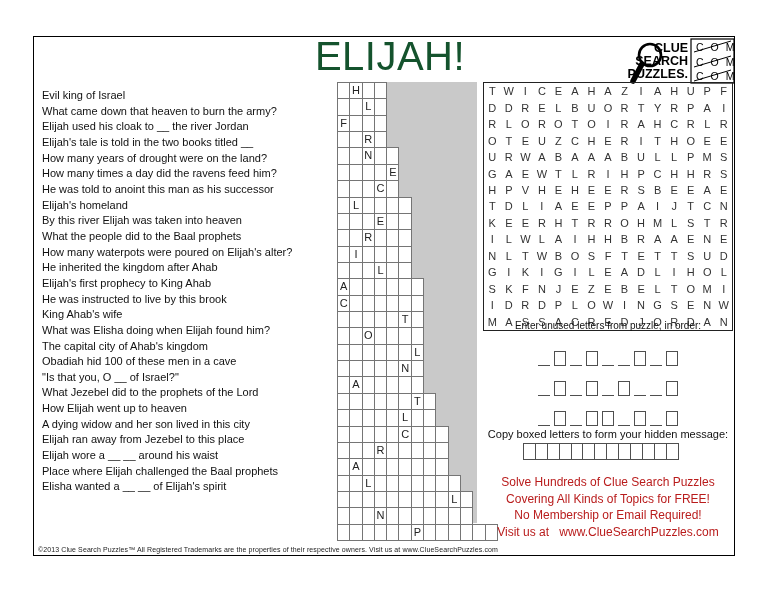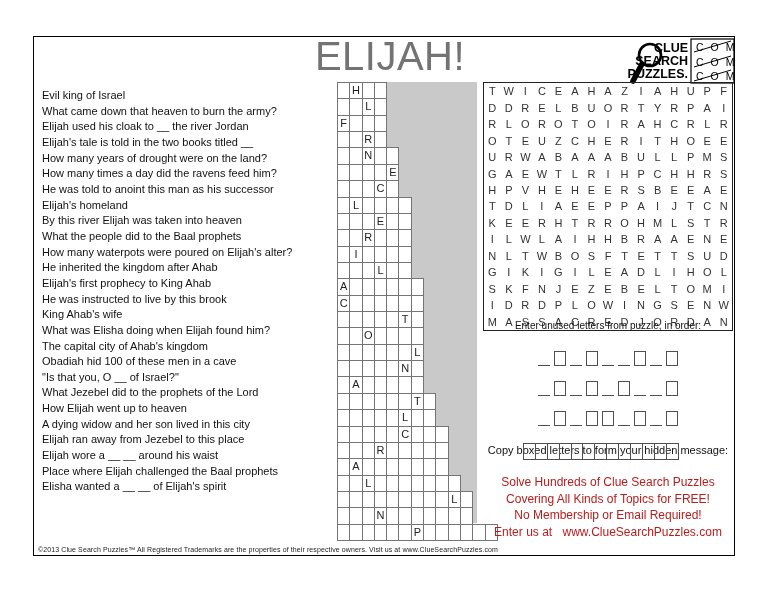--- a/index.html
+++ b/index.html
@@ -1,19 +1,19 @@
 <!DOCTYPE html>
 <html><head>
 <meta charset="utf-8">
 <style>
   html,body{margin:0;padding:0;background:#fff;}
   #page{position:relative;width:768px;height:593px;background:#fff;overflow:hidden;
         font-family:"Liberation Sans",sans-serif;color:#111;}
   .frame{position:absolute;left:33px;top:36px;width:702px;height:520px;border:1px solid #000;box-sizing:border-box;}
-  .title{position:absolute;left:255px;top:34px;width:270px;text-align:center;font-size:40px;letter-spacing:0.5px;color:#737373;}
+  .title{position:absolute;left:255px;top:34px;width:270px;text-align:center;font-size:40px;letter-spacing:0.5px;color:#14532d;}
   
   .clues{position:absolute;left:42px;top:88px;}
   .clue{height:15.66px;line-height:15.66px;font-size:11px;white-space:nowrap;color:#111;}
   
   .xw-back{position:absolute;left:337px;top:82px;width:140px;height:441px;background:#c9c9c9;}
   .xw{position:absolute;left:337px;top:82px;}
   .xrow{display:flex;height:17.36px;margin-top:-1px;}
   .xrow:first-child{margin-top:0;}
   .xcell{flex:none;width:13.3px;margin-left:-1px;border:1px solid #757575;background:#fff;
          box-sizing:border-box;font-size:11px;line-height:15.5px;text-align:center;color:#222;}
@@ -22,21 +22,21 @@
   .ws{position:absolute;left:483px;top:82px;width:250px;height:249px;border:1px solid #222;
       box-sizing:border-box;display:grid;grid-template-columns:repeat(15,1fr);grid-auto-rows:1fr;}
   .ws-cell{display:flex;align-items:center;justify-content:center;font-size:11px;color:#333;}
   
   .unused-label{position:absolute;left:483px;top:320px;width:250px;text-align:center;font-size:10px;}
   .unused-rows{position:absolute;left:483px;top:349px;width:250px;}
   .u-row{display:flex;justify-content:center;gap:4px;height:17px;margin-bottom:13px;align-items:flex-end;}
   .slot-u{width:12px;height:3px;border-bottom:1.5px solid #4f4f4f;}
   .slot-b{width:12px;height:15px;border:1px solid #4f4f4f;box-sizing:border-box;}
   
-  .hidden-label{position:absolute;left:478px;top:444px;width:260px;text-align:center;font-size:11px;}
+  .hidden-label{position:absolute;left:478px;top:428px;width:260px;text-align:center;font-size:11px;}
   .hidden-boxes{position:absolute;left:523px;top:443px;display:flex;}
   .h-cell{flex:none;width:12.9px;height:17px;border:1px solid #4f4f4f;margin-left:-1px;box-sizing:border-box;}
   .h-cell:first-child{margin-left:0;}
   
   .promo{position:absolute;left:478px;top:474px;width:260px;text-align:center;font-size:12px;line-height:16.5px;color:#b91c1c;}
   .promo-link{margin-left:7px;}
   
   .footer{position:absolute;left:38px;top:546px;font-size:7px;letter-spacing:0.1px;color:#222;white-space:nowrap;}
   
   .logo{position:absolute;left:610px;top:38px;}
@@ -640,17 +640,17 @@
       <div class="h-cell"></div>
       <div class="h-cell"></div>
       <div class="h-cell"></div>
       <div class="h-cell"></div>
     </div>
 
   <div class="promo">
     <div>Solve Hundreds of Clue Search Puzzles</div>
     <div>Covering All Kinds of Topics for FREE!</div>
     <div>No Membership or Email Required!</div>
-    <div><span>Enter us at </span><span class="promo-link">www.ClueSearchPuzzles.com</span></div>
+    <div><span>Visit us at </span><span class="promo-link">www.ClueSearchPuzzles.com</span></div>
   </div>
 
   <div class="footer">©2013 Clue Search Puzzles™ All Registered Trademarks are the properties of their respective owners. Visit us at www.ClueSearchPuzzles.com</div>
 </div>
 
 </body></html>

